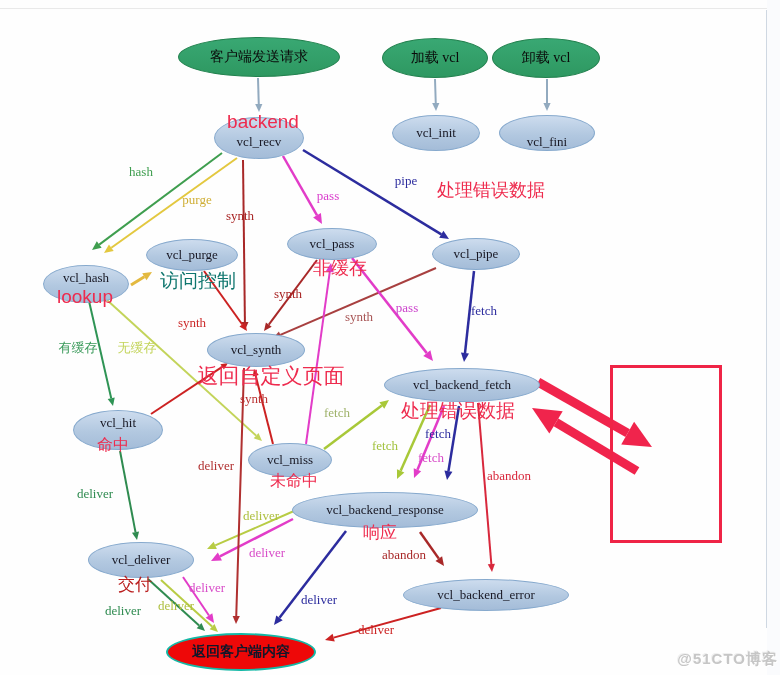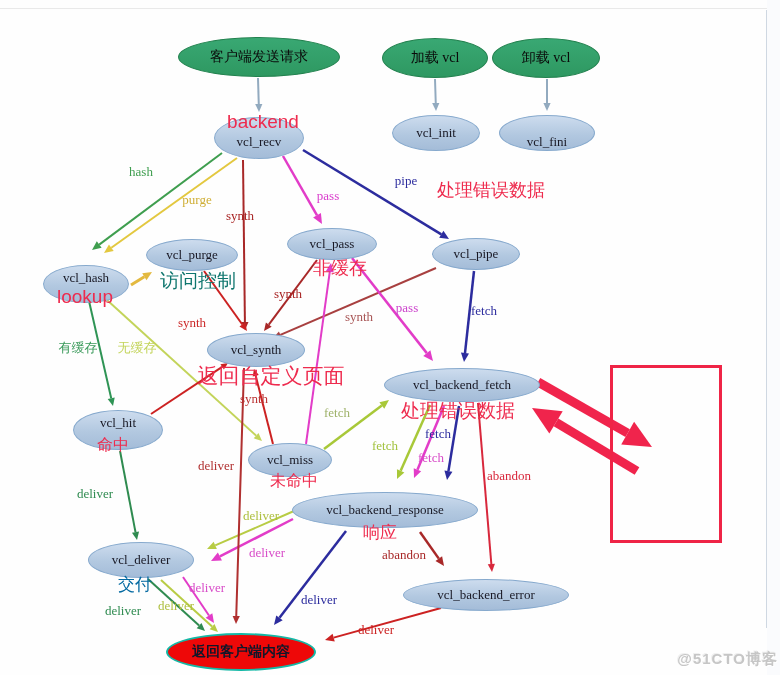--- a/index.html
+++ b/index.html
@@ -272,19 +272,19 @@
       <span class="annotation" style="left: 263px; top: 122px; font-size: 19px; color: rgb(238, 43, 78);">backend</span>
       <span class="annotation" style="left: 491px; top: 190px; font-size: 18px; color: rgb(238, 43, 78);">处理错误数据</span>
       <span class="annotation" style="left: 198px; top: 281px; font-size: 19px; color: #0f766e;">访问控制</span>
       <span class="annotation" style="left: 85px; top: 297px; font-size: 19px; color: rgb(238, 43, 78);">lookup</span>
       <span class="annotation" style="left: 340px; top: 268px; font-size: 18px; color: rgb(238, 43, 78);">非缓存</span>
       <span class="annotation" style="left: 271px; top: 376px; font-size: 21px; color: rgb(238, 43, 78);">返回自定义页面</span>
       <span class="annotation" style="left: 458px; top: 411px; font-size: 19px; color: rgb(238, 43, 78);">处理错误数据</span>
       <span class="annotation" style="left: 113px; top: 445px; font-size: 16px; color: rgb(238, 43, 78);">命中</span>
       <span class="annotation" style="left: 294px; top: 481px; font-size: 16px; color: rgb(238, 43, 78);">未命中</span>
       <span class="annotation" style="left: 380px; top: 532px; font-size: 17px; color: rgb(238, 43, 78);">响应</span>
-      <span class="annotation" style="left: 135px; top: 584px; font-size: 17px; color: #0369a1;">交付</span>
+      <span class="annotation" style="left: 135px; top: 584px; font-size: 17px; color: #b91c1c;">交付</span>
     </div>
 
   <div class="hl-rect" style="left: 610px; top: 365px; width: 112px; height: 178px; border: 3px solid rgb(239, 36, 70);"></div>
 
   <div class="watermark">@51CTO博客</div>
 </div>
 
 </body></html>

